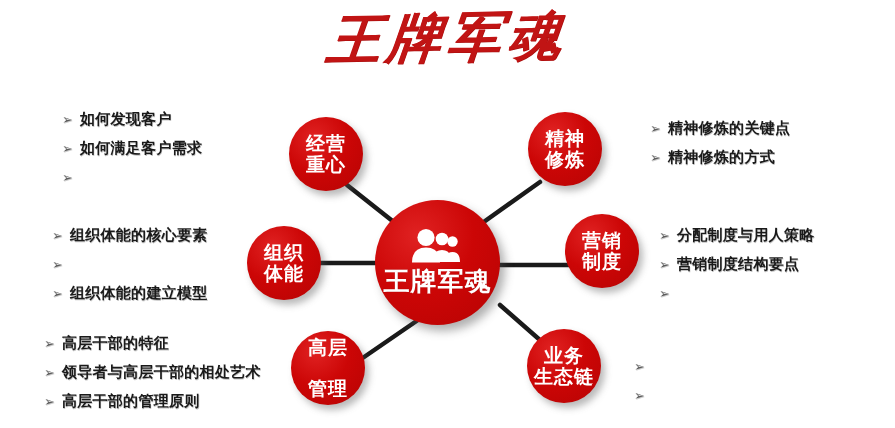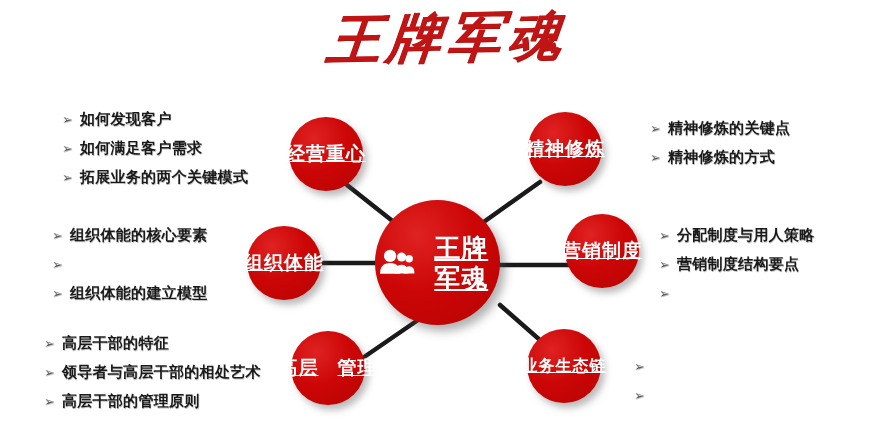--- a/index.html
+++ b/index.html
@@ -33,33 +33,32 @@
   #links{position:absolute;left:0;top:0;width:895px;height:428px;}
 
   
   .node{
     position:absolute;
     border-radius:50%;
     background:#CC0606;
     background-image:radial-gradient(circle at 34% 28%, #e02222 0%, #cc0606 46%, #b70303 100%);
     box-shadow:4px 5px 7px rgba(90,90,90,0.42);
     display:flex;
-    flex-direction:row;
+    flex-direction:column;
     align-items:center;
     justify-content:center;
     color:#ffffff;
     font-weight:bold;
     text-align:center;
     line-height:1.12;
-    text-decoration:underline;
   }
   .node .ln{display:block;white-space:nowrap;}
 
   .sat{width:74px;height:74px;font-size:19px;letter-spacing:1px;}
-  .sat.wide{font-size:16px;}
+  .sat.wide{font-size:19px;}
 
   .hub{
     width:125px;height:125px;
     font-size:25px;
     box-shadow:5px 6px 10px rgba(80,80,80,0.45);
   }
   .hub .hubtext{
     font-size:26px;
     letter-spacing:1px;
     margin-top:2px;
@@ -156,21 +155,20 @@
     <div class="bullet">
       <span class="mk">➢</span>
       <span class="tx">如何发现客户</span>
     </div>
     <div class="bullet">
       <span class="mk">➢</span>
       <span class="tx">如何满足客户需求</span>
     </div>
     <div class="bullet">
       <span class="mk">➢</span>
-      <span class="tx">拓展业务的两个关键模式</span>
     </div>
   </div>
 
   <div class="bullets" style="left:52px;top:228px;">
     <div class="bullet">
       <span class="mk">➢</span>
       <span class="tx">组织体能的核心要素</span>
     </div>
     <div class="bullet">
       <span class="mk">➢</span>

